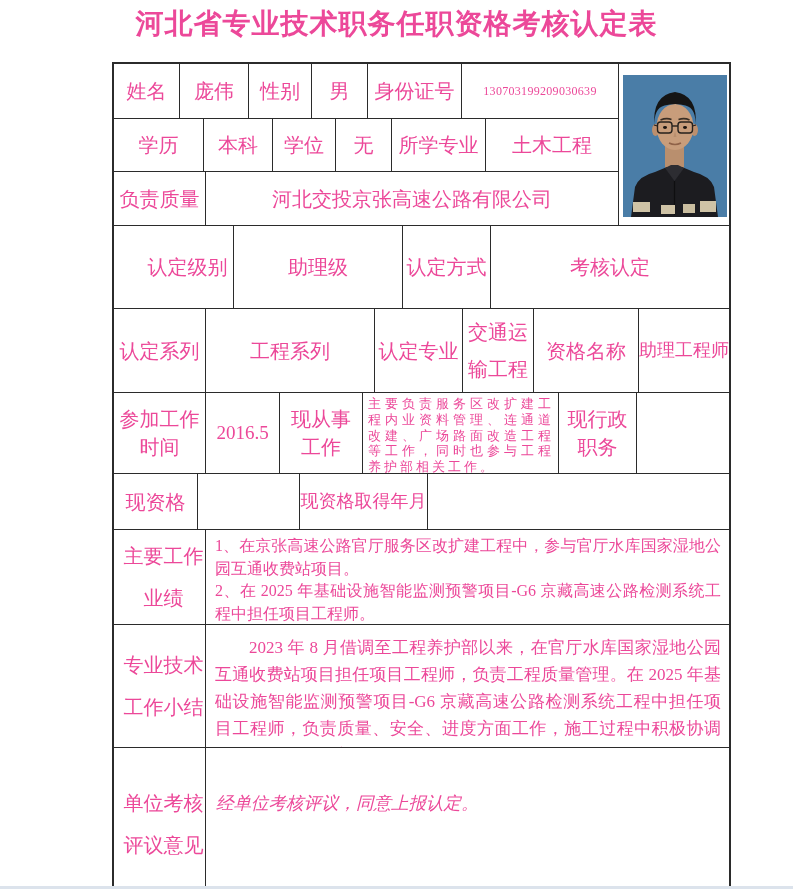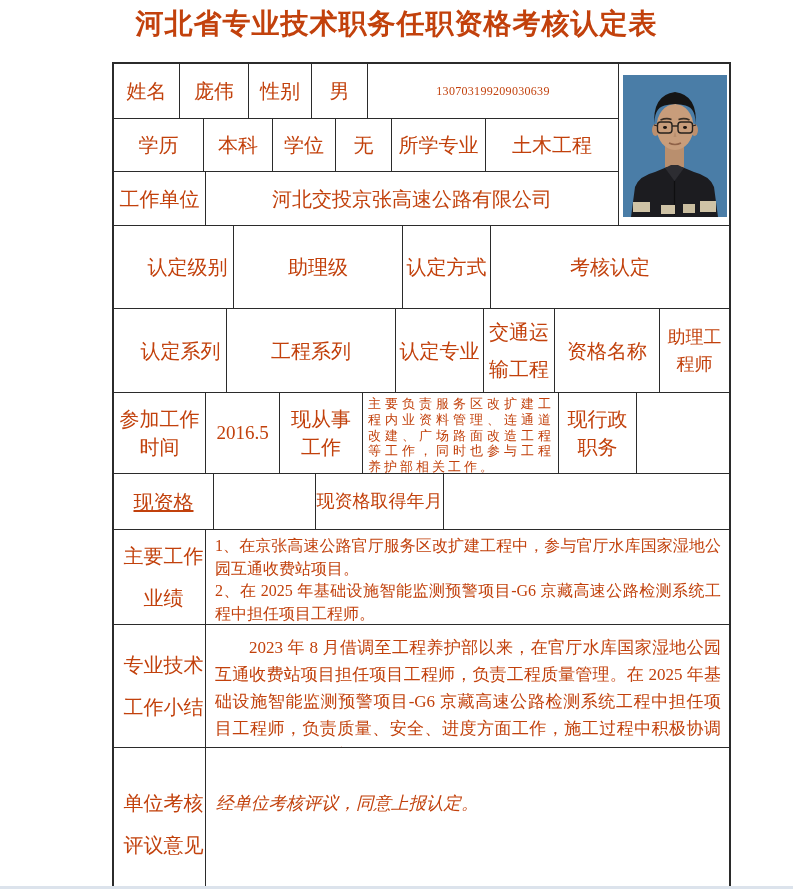--- a/index.html
+++ b/index.html
@@ -1,17 +1,17 @@
 <!DOCTYPE html>
 <html><head>
 <meta charset="utf-8">
 <style>
   html,body{margin:0;padding:0;background:#fff;}
   .page{position:relative;width:793px;height:889px;background:#ffffff;overflow:hidden;
-        font-family:"Liberation Serif","DejaVu Serif",serif;color:#c2410c;}
+        font-family:"Liberation Serif","DejaVu Serif",serif;color:#ec4899;}
   .title{position:absolute;top:5px;left:0;width:100%;text-align:center;
          font-size:28px;font-weight:bold;letter-spacing:1px;}
   .tbl{position:absolute;left:112px;top:62px;width:619px;box-sizing:border-box;
        border:2px solid #2b2b2b;}
   .row{display:flex;border-bottom:1.5px solid #2b2b2b;}
   .row:last-child{border-bottom:none;}
   .c{box-sizing:border-box;border-right:1.5px solid #2b2b2b;display:flex;
      align-items:center;justify-content:center;text-align:center;font-size:20px;
      line-height:1.5;white-space:pre-line;overflow:hidden;}
   .c:last-child{border-right:none;}
@@ -46,32 +46,33 @@
 
   <div class="tbl">
 
     <div class="top">
       <div class="top-left">
         <div class="row" style="height:54px;">
           <div class="c" style="width:66px;">姓名</div>
           <div class="c" style="width:69px;">庞伟</div>
           <div class="c" style="width:63px;">性别</div>
           <div class="c" style="width:56px;">男</div>
+          <div class="c" style="width:94px;">身份证号</div>
           <div class="c id-num" style="flex:1;">130703199209030639</div>
         </div>
         <div class="row" style="height:52px;">
           <div class="c" style="width:90px;">学历</div>
           <div class="c" style="width:69px;">本科</div>
           <div class="c" style="width:63px;">学位</div>
           <div class="c" style="width:56px;">无</div>
           <div class="c" style="width:94px;">所学专业</div>
           <div class="c" style="flex:1;">土木工程</div>
         </div>
         <div class="row">
-          <div class="c" style="width:92px;">工作单位</div>
+          <div class="c" style="width:92px;">负责质量</div>
           <div class="c" style="flex:1;">河北交投京张高速公路有限公司</div>
         </div>
       </div>
       <div class="photo-cell">
         <svg width="104" height="142" viewBox="0 0 104 142">
           <rect x="0" y="0" width="104" height="142" fill="#4a7da7"></rect>
           <rect x="42" y="66" width="19" height="30" fill="#b98f6e"></rect>
           <path d="M8,142 L12,112 Q16,101 32,97 L44,92 L59,92 L71,97 Q87,101 91,112 L95,142 Z" fill="#1c1c20"></path>
           <path d="M42,93 L51.5,106 L61,93 L55,90 L48,90 Z" fill="#2d2d32"></path>
           <path d="M51.5,106 L51.5,140" stroke="#0e0e10" stroke-width="1.2"></path>
@@ -98,21 +99,21 @@
     </div>
 
     <div class="row" style="height:82px;padding-left:28px;">
       <div class="c" style="width:92px;">认定级别</div>
       <div class="c" style="width:169px;">助理级</div>
       <div class="c" style="width:88px;">认定方式</div>
       <div class="c" style="flex:1;">考核认定</div>
     </div>
 
     <div class="row" style="height:83px;">
-      <div class="c" style="width:92px;margin-left:21px;">认定系列</div>
+      <div class="c" style="width:92px;">认定系列</div>
       <div class="c" style="width:169px;">工程系列</div>
       <div class="c" style="width:88px;">认定专业</div>
       <div class="c specialty" style="width:71px;">交通运
 输工程</div>
       <div class="c" style="width:105px;">资格名称</div>
       <div class="c" style="flex:1;font-size:18px;">助理工程师</div>
     </div>
 
     <div class="row" style="height:80px;">
       <div class="c lbl-mid" style="width:92px;">参加工作
@@ -120,21 +121,21 @@
       <div class="c mono-num" style="width:74px;">2016.5</div>
       <div class="c lbl-mid" style="width:83px;">现从事
 工作</div>
       <div class="c small-text" style="width:196px;">主要负责服务区改扩建工程内业资料管理、连通道改建、广场路面改造工程等工作，同时也参与工程养护部相关工作。</div>
       <div class="c lbl-mid" style="width:78px;">现行政
 职务</div>
       <div class="c" style="flex:1;"></div>
     </div>
 
     <div class="row" style="height:55px;">
-      <div class="c" style="width:100px;text-decoration:underline;">现资格</div>
+      <div class="c" style="width:84px;">现资格</div>
       <div class="c" style="width:102px;"></div>
       <div class="c" style="width:128px;font-size:18px;">现资格取得年月</div>
       <div class="c" style="flex:1;"></div>
     </div>
 
     <div class="row" style="height:94px;">
       <div class="c lbl-tall" style="width:92px;">主要工作
 业绩</div>
       <div class="c para para-achieve" style="flex:1;">1、在京张高速公路官厅服务区改扩建工程中，参与官厅水库国家湿地公园互通收费站项目。
 2、在 2025 年基础设施智能监测预警项目-G6 京藏高速公路检测系统工程中担任项目工程师。</div>

